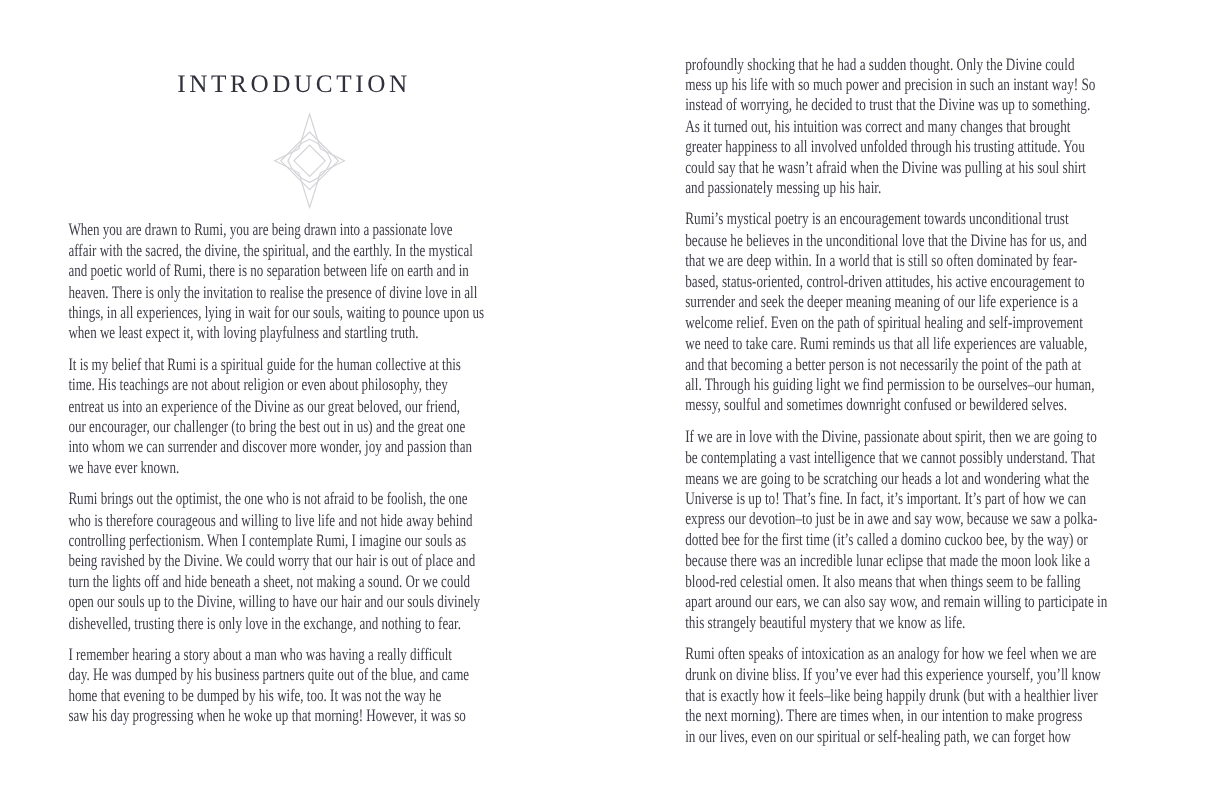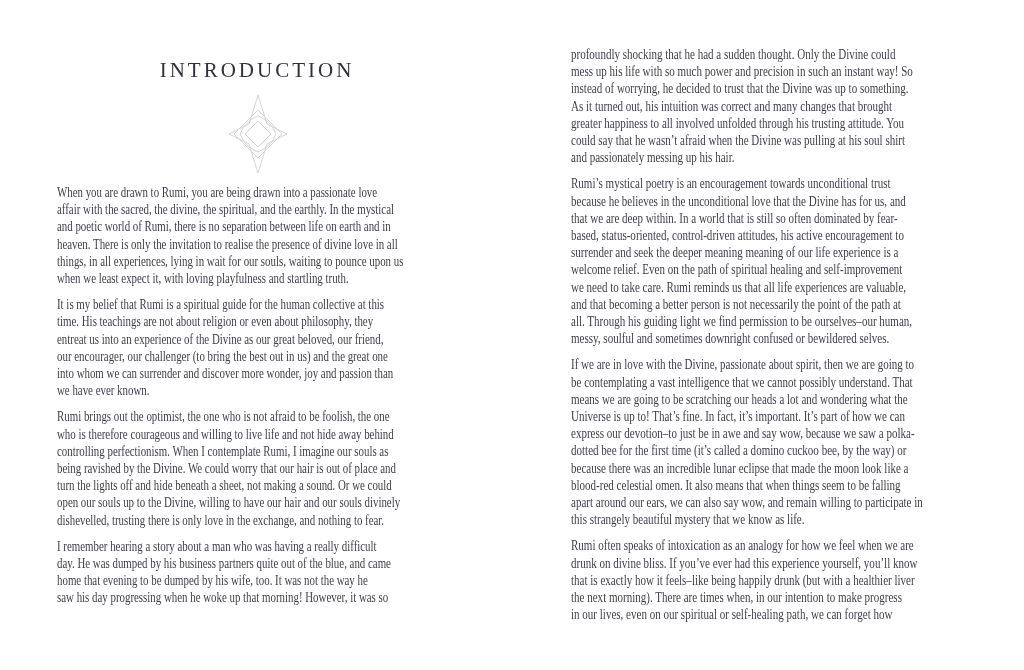--- a/index.html
+++ b/index.html
@@ -12,21 +12,21 @@
     font-family: "Liberation Serif", "DejaVu Serif", serif;
   }
   .spread {
     position: relative;
     width: 1024px;
     height: 670px;
     background: #ffffff;
   }
   .chapter-title {
     position: absolute;
-    left: 57px;
+    left: 45px;
     top: 58px;
     width: 400px;
     margin: 0;
     text-align: center;
     font-size: 21px;
     font-weight: 400;
     letter-spacing: 3px;
     color: #31313c;
     text-transform: uppercase;
   }

